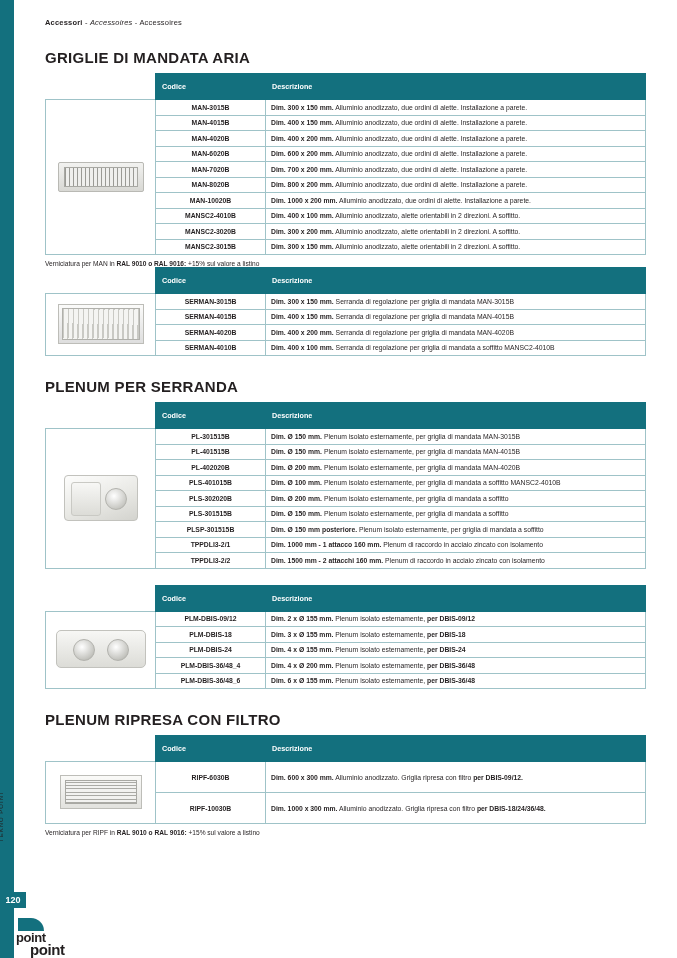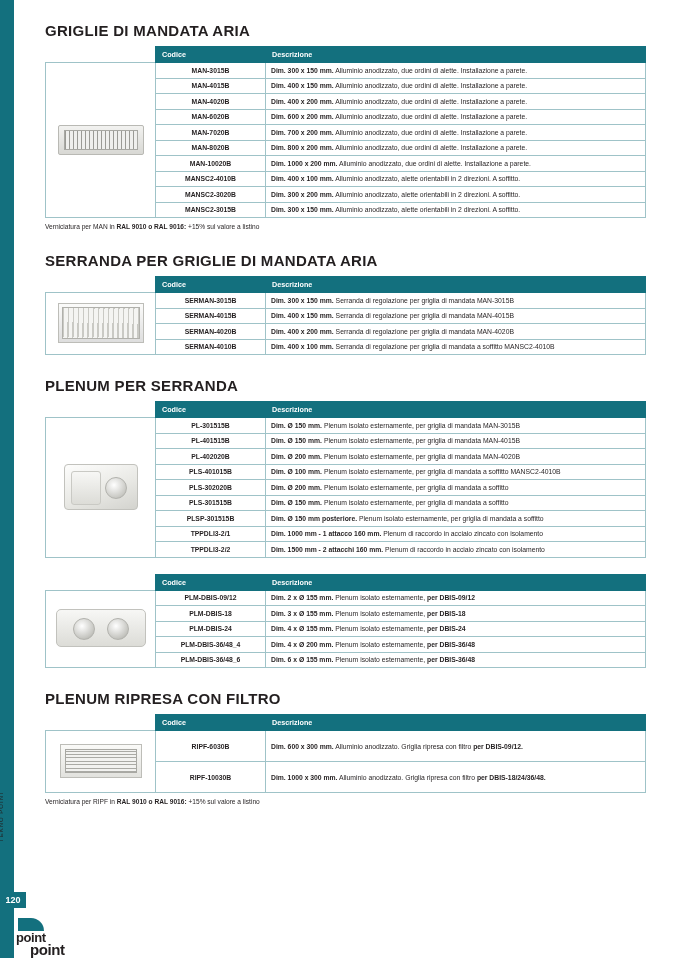--- a/index.html
+++ b/index.html
@@ -62,21 +62,21 @@
   table.tbl {
     border-collapse: collapse;
     width: 600px;
     table-layout: fixed;
   }
   table.tbl th {
     background: #13707e;
     color: #ffffff;
     font-size: 7.2px;
     font-weight: bold;
-    height: 16px;
+    height: 26px;
     text-align: left;
     padding-left: 6px;
     border: 0.5px solid #13707e;
   }
   th.code-h { text-align: center; padding-left: 0; }
   table.tbl td {
     border: 0.5px solid #9fc3c8;
     font-size: 6.8px;
     height: 15.5px;
     padding: 0 5px;
@@ -248,20 +248,23 @@
   <div class="pagenum">120</div>
   <div class="side-text">TEKNO POINT</div>
   <div class="logo">
     <div class="swoosh"></div>
     <div class="t1">point</div>
     <div class="t2">point</div>
   </div>
 
   <div class="content">
 
+    <div class="breadcrumb">
+      <span class="it">Accessori</span><span> - </span><span class="en">Accessoires</span><span> - </span><span>Accessoires</span>
+    </div>
 
 
     <div class="section-title">GRIGLIE DI MANDATA ARIA</div>
     <table class="tbl">
       <colgroup>
           <col style="width:110px">
           <col style="width:110px">
           <col style="width:380px">
         </colgroup>
       <tbody>
@@ -310,21 +313,20 @@
         <td class="desc"><b>Dim. 300 x 200 mm.</b><span> Alluminio anodizzato, alette orientabili in 2 direzioni. A soffitto.</span></td>
       </tr>
       <tr>
         <td class="code">MANSC2-3015B</td>
         <td class="desc"><b>Dim. 300 x 150 mm.</b><span> Alluminio anodizzato, alette orientabili in 2 direzioni. A soffitto.</span></td>
       </tr>
     </tbody>
       </table>
     <div class="note"><span>Verniciatura per MAN in </span><b>RAL 9010 o RAL 9016:</b><span> +15% sul valore a listino</span></div>
 
-    <div class="section-title">SERRANDA PER GRIGLIE DI MANDATA ARIA</div>
     <table class="tbl">
       <colgroup>
           <col style="width:110px">
           <col style="width:110px">
           <col style="width:380px">
         </colgroup>
       <tbody>
           <tr>
         <th style="background:#ffffff;border:none"></th>
         <th class="code-h">Codice</th>

